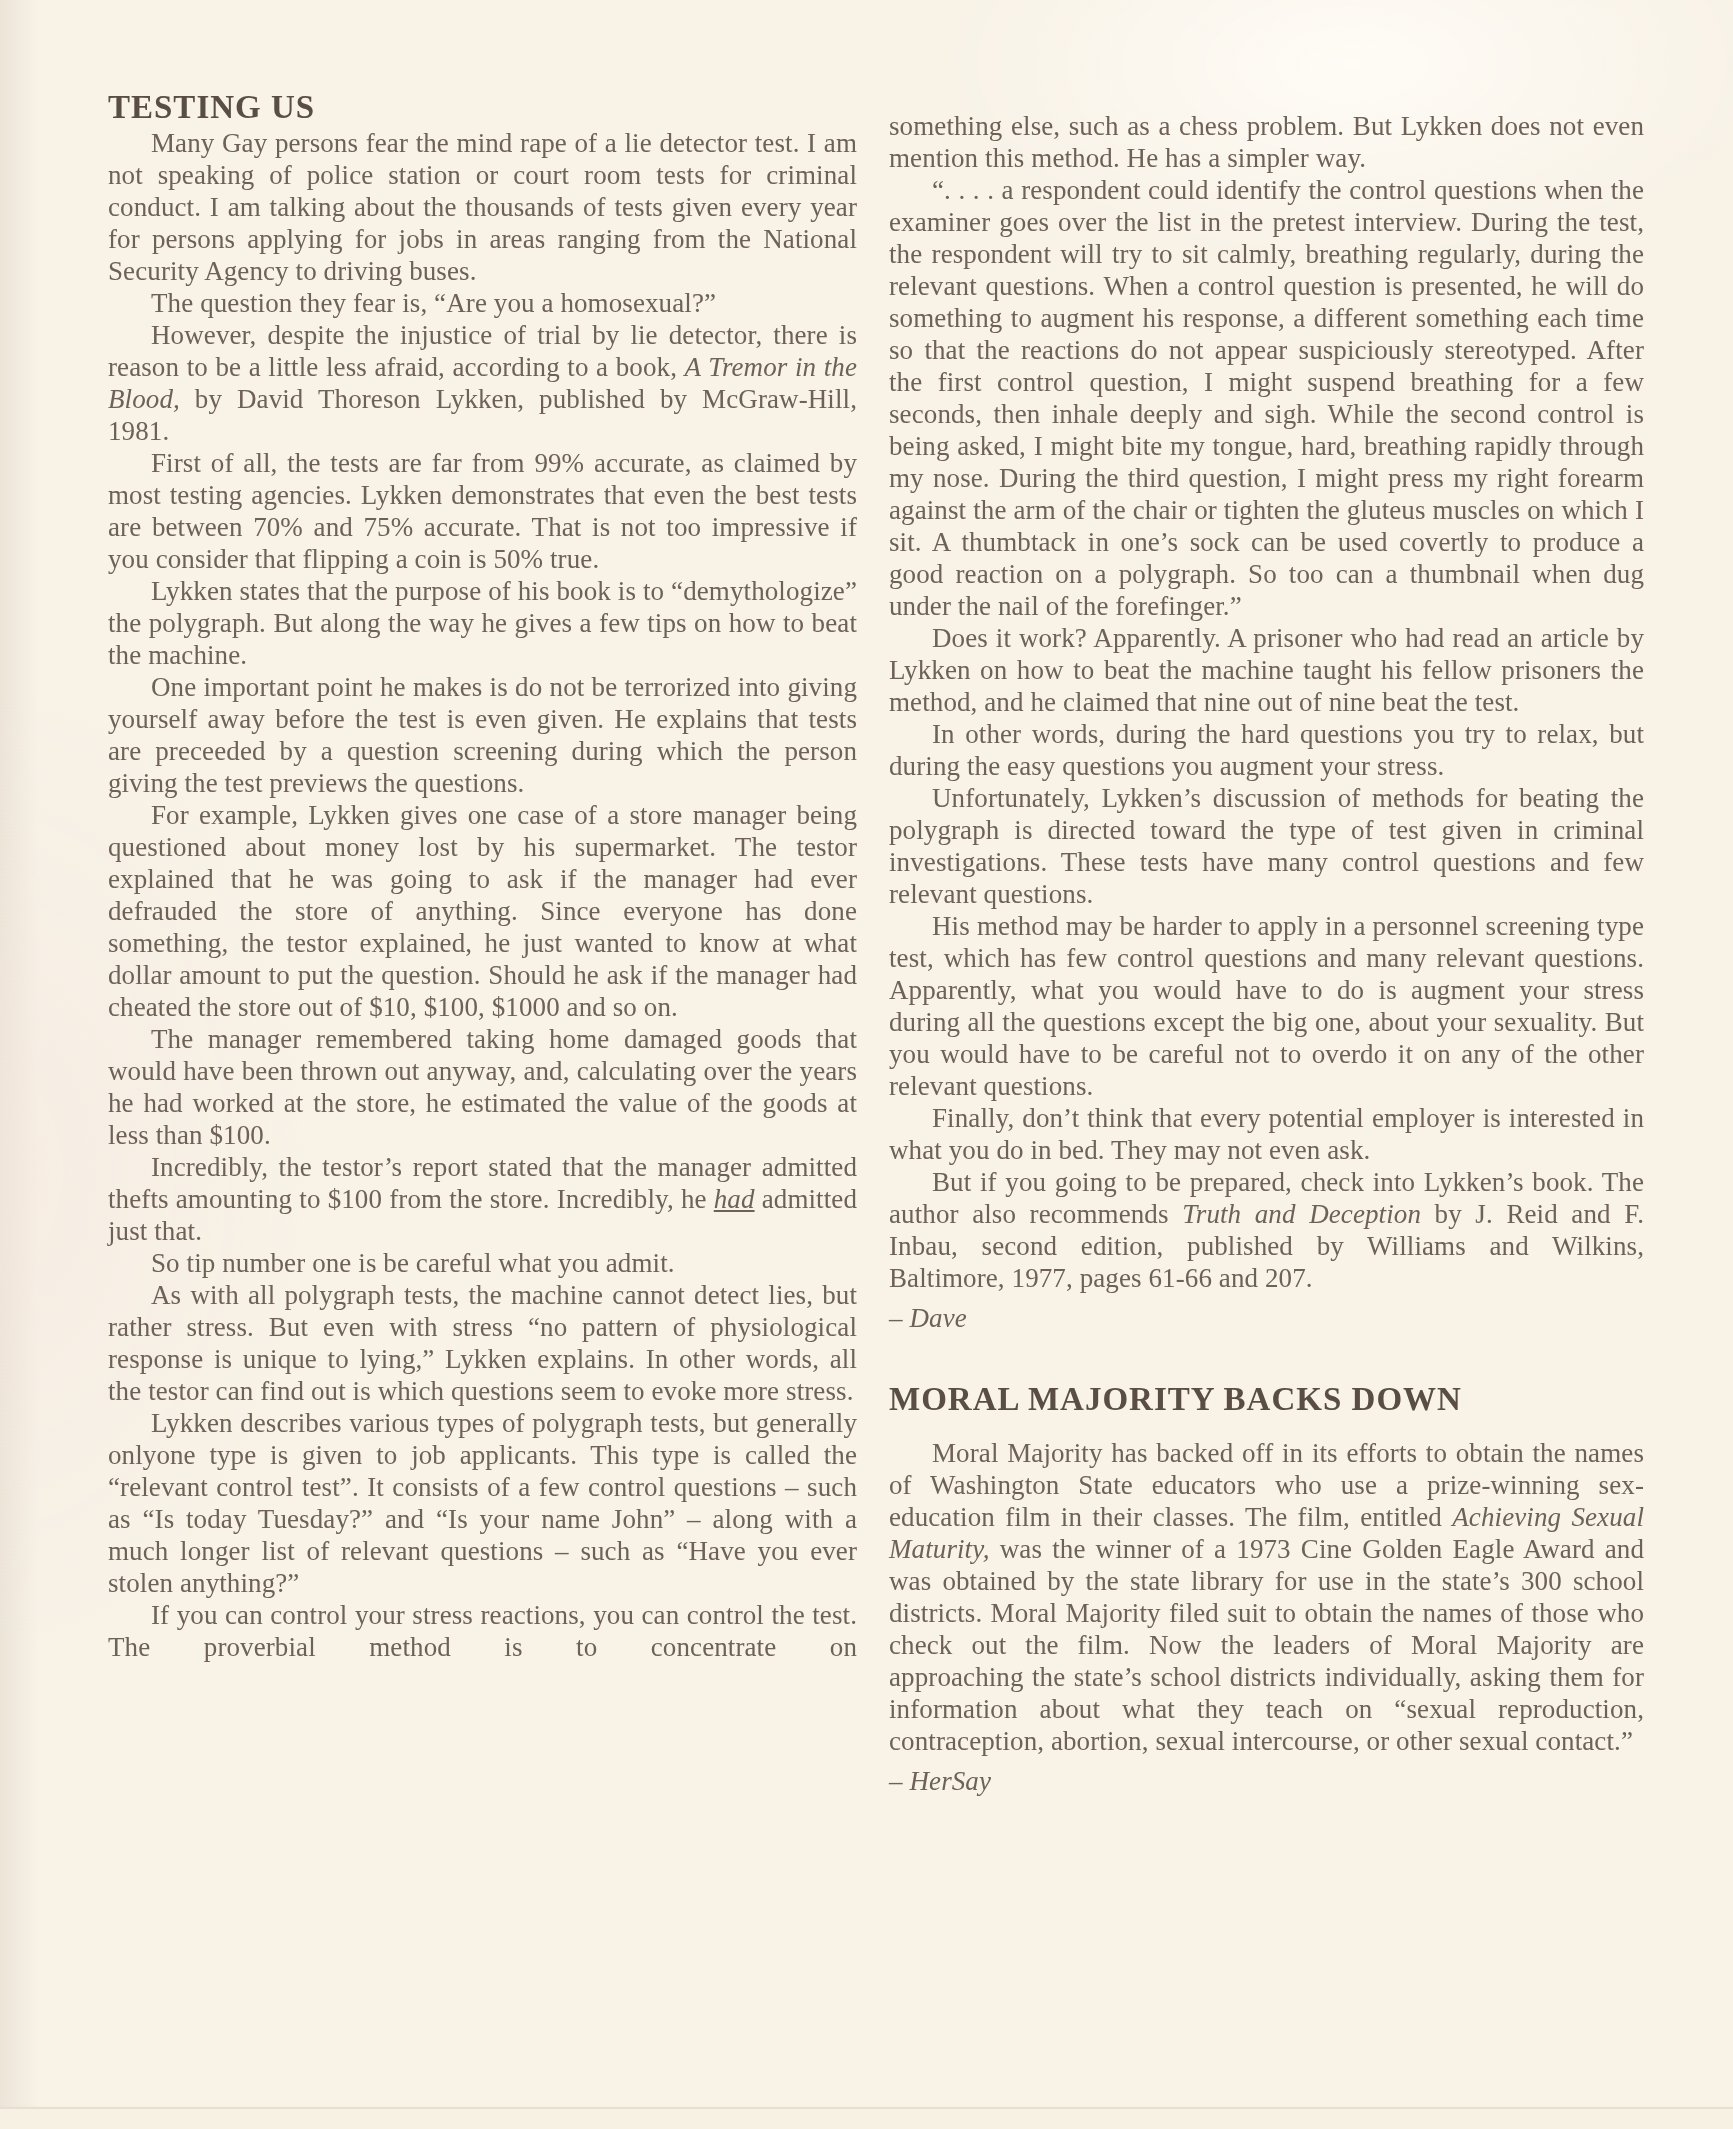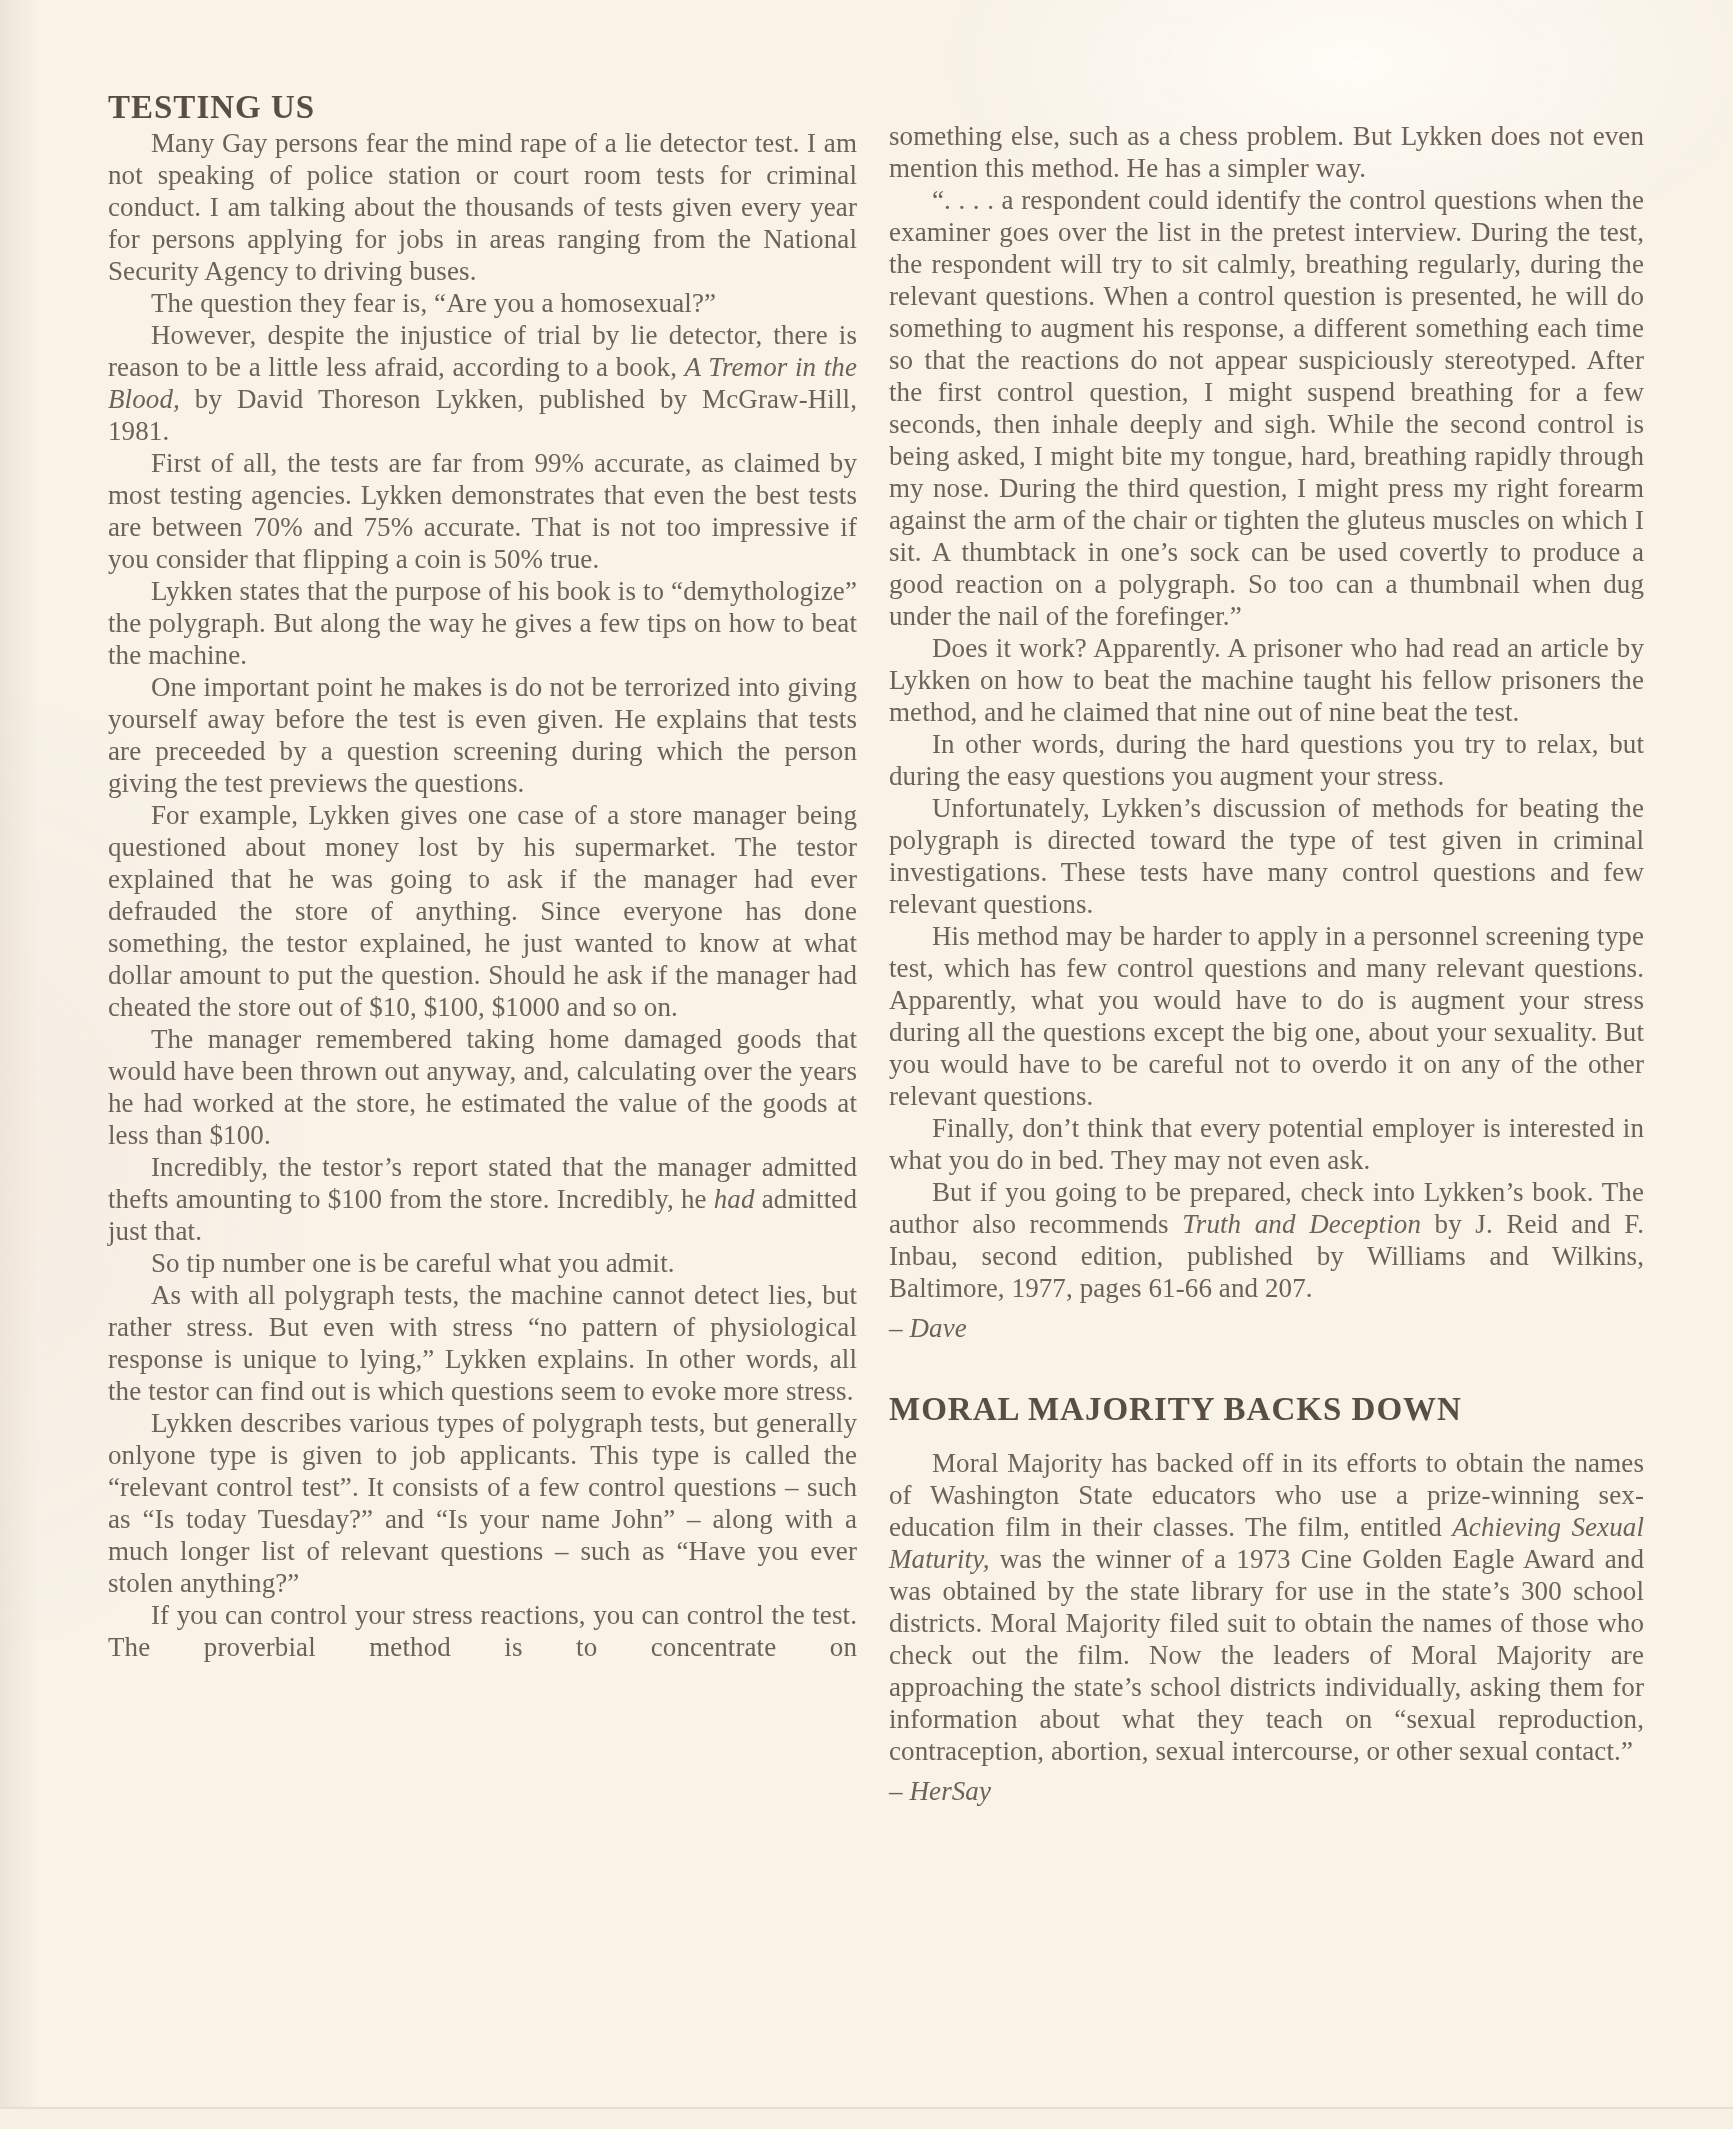--- a/index.html
+++ b/index.html
@@ -17,21 +17,21 @@
   }
   .page { position: absolute; inset: 0; }
   .col {
     position: absolute;
     font-size: 27px;
     line-height: 32px;
     text-align: justify;
     letter-spacing: 0.1px;
   }
   .col.left  { left: 108px;  width: 749px; top: 88px; }
-  .col.right { left: 889px; width: 755px; top: 120px; }
+  .col.right { left: 889px; width: 755px; top: 110px; }
   h2.heading {
     font-size: 33px;
     line-height: 39px;
     margin: 0;
     font-weight: bold;
     letter-spacing: 1px;
     color: #5a4e44;
     text-align: left;
   }
   h2.heading2 { margin: 46px 0 18.4px 0; }
@@ -67,21 +67,21 @@
     <h2 class="heading">TESTING US</h2>
     <div>
         <p class="para indent"><span>Many Gay persons fear the mind rape of a lie detector test. I am not speaking of police station or court room tests for criminal conduct. I am talking about the thousands of tests given every year for persons applying for jobs in areas ranging from the National Security Agency to driving buses.</span></p>
         <p class="para indent"><span>The question they fear is, “Are you a homosexual?”</span></p>
         <p class="para indent"><span>However, despite the injustice of trial by lie detector, there is reason to be a little less afraid, according to a book, </span><span style="font-style: italic;">A Tremor in the Blood,</span><span> by David Thoreson Lykken, published by McGraw-Hill, 1981.</span></p>
         <p class="para indent"><span>First of all, the tests are far from 99% accurate, as claimed by most testing agencies. Lykken demonstrates that even the best tests are between 70% and 75% accurate. That is not too impressive if you consider that flipping a coin is 50% true.</span></p>
         <p class="para indent"><span>Lykken states that the purpose of his book is to “demythologize” the polygraph. But along the way he gives a few tips on how to beat the machine.</span></p>
         <p class="para indent"><span>One important point he makes is do not be terrorized into giving yourself away before the test is even given. He explains that tests are preceeded by a question screening during which the person giving the test previews the questions.</span></p>
         <p class="para indent"><span>For example, Lykken gives one case of a store manager being questioned about money lost by his supermarket. The testor explained that he was going to ask if the manager had ever defrauded the store of anything. Since everyone has done something, the testor explained, he just wanted to know at what dollar amount to put the question. Should he ask if the manager had cheated the store out of $10, $100, $1000 and so on.</span></p>
         <p class="para indent"><span>The manager remembered taking home damaged goods that would have been thrown out anyway, and, calculating over the years he had worked at the store, he estimated the value of the goods at less than $100.</span></p>
-        <p class="para indent"><span>Incredibly, the testor’s report stated that the manager admitted thefts amounting to $100 from the store. Incredibly, he </span><span style="font-style: italic;">had</span><span> admitted just that.</span></p>
+        <p class="para indent"><span>Incredibly, the testor’s report stated that the manager admitted thefts amounting to $100 from the store. Incredibly, he </span><span style="font-style: italic; text-decoration: underline;">had</span><span> admitted just that.</span></p>
         <p class="para indent"><span>So tip number one is be careful what you admit.</span></p>
         <p class="para indent"><span>As with all polygraph tests, the machine cannot detect lies, but rather stress. But even with stress “no pattern of physiological response is unique to lying,” Lykken explains. In other words, all the testor can find out is which questions seem to evoke more stress.</span></p>
         <p class="para indent"><span>Lykken describes various types of polygraph tests, but generally onlyone type is given to job applicants. This type is called the “relevant control test”. It consists of a few control questions – such as “Is today Tuesday?” and “Is your name John” – along with a much longer list of relevant questions – such as “Have you ever stolen anything?”</span></p>
         <p class="para indent jl"><span>If you can control your stress reactions, you can control the test. The proverbial method is to concentrate on</span></p>
       </div>
   </div>
 
   <div class="col right">
     <div>
         <p class="para"><span>something else, such as a chess problem. But Lykken does not even mention this method. He has a simpler way.</span></p>

